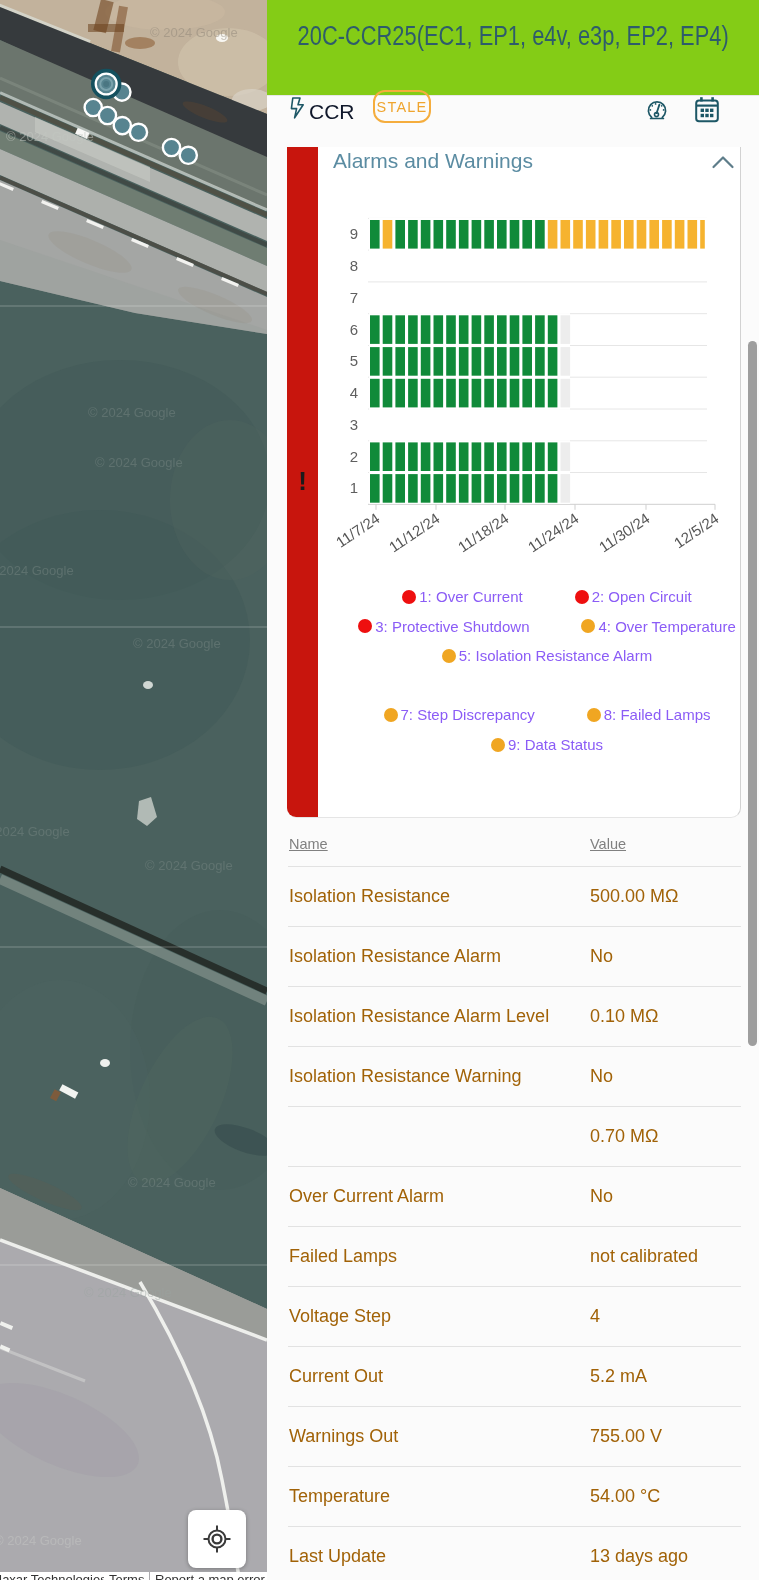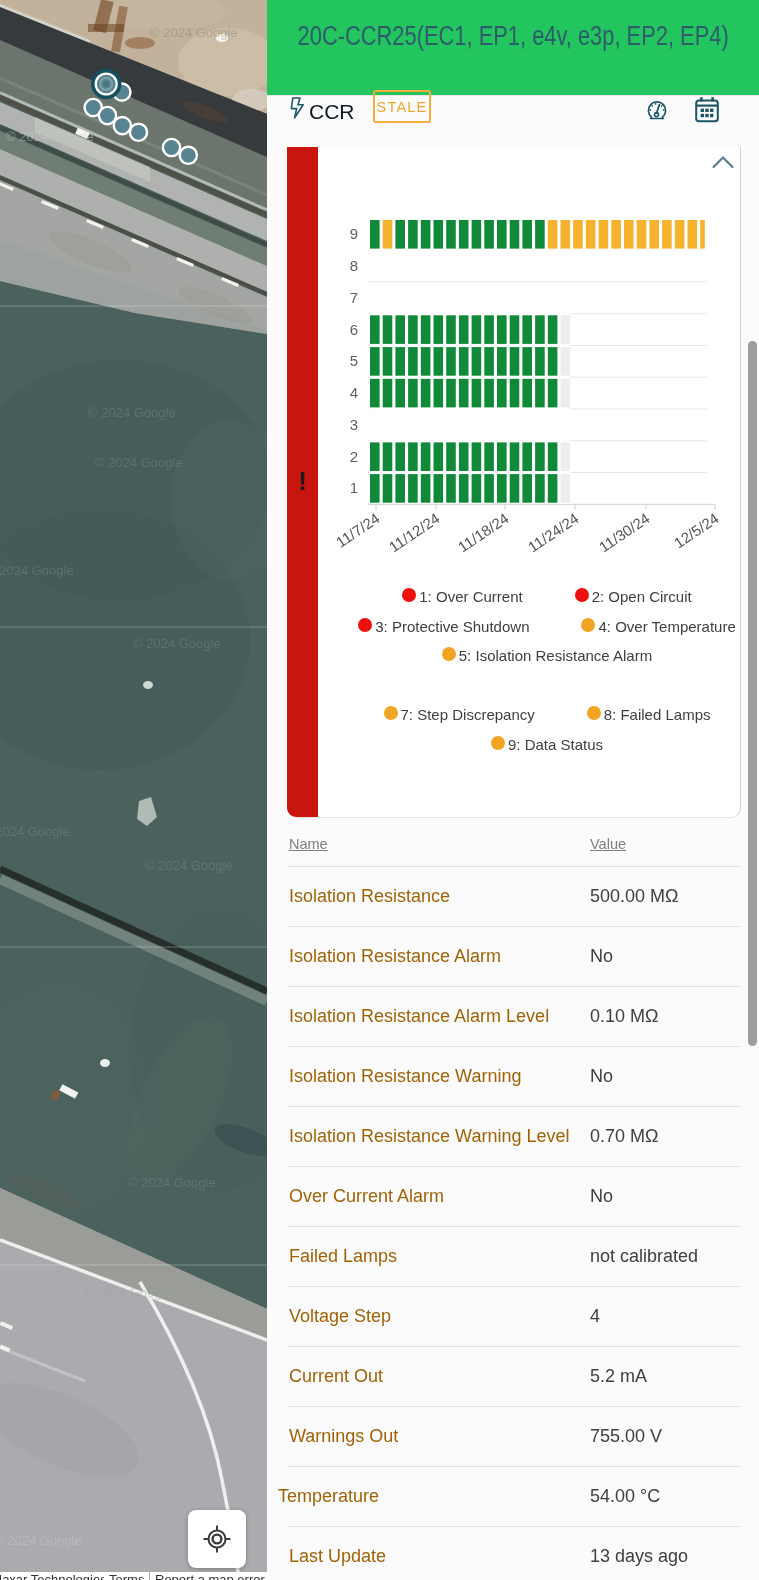--- a/index.html
+++ b/index.html
@@ -3,37 +3,37 @@
 <style>
 * { margin:0; padding:0; box-sizing:border-box; }
 html,body { width:759px; height:1580px; overflow:hidden; font-family:"Liberation Sans",sans-serif; }
 #page { position:relative; width:759px; height:1580px; background:#fbfbfb; overflow:hidden; }
 #map { position:absolute; left:0; top:0; width:267px; height:1580px; overflow:hidden; }
 #locbtn { position:absolute; left:188px; top:1510px; width:58px; height:58px; background:#fff; border-radius:8px;
   box-shadow:0 1px 4px rgba(0,0,0,0.3); display:flex; align-items:center; justify-content:center; }
 #attrib { position:absolute; left:0; top:1572px; width:267px; height:8px; overflow:hidden;
   font-size:13px; color:#333; white-space:nowrap; }
 #attrib span { position:absolute; left:-2px; top:0px; }
-#hdr { position:absolute; left:267px; top:0; width:492px; height:96px; background:#22c55e;
+#hdr { position:absolute; left:267px; top:0; width:492px; height:96px; background:#84cc16;
   border-bottom:1px solid #e7e7e7; display:flex; align-items:center; justify-content:center; padding-bottom:22px; }
 #hdr .t { font-size:27px; color:#2e5c6b; white-space:nowrap; transform:scaleX(0.81); transform-origin:center; }
 #ccr { position:absolute; left:309px; top:100px; font-size:21px; color:#0f172a; }
 #stale { position:absolute; left:373px; top:90px; width:58px; height:33px; border:2px solid #f5ad3d;
-  border-radius:3px; color:#efa52f; font-size:14.5px; letter-spacing:1.2px; display:flex; align-items:center; justify-content:center; }
+  border-radius:12px; color:#efa52f; font-size:14.5px; letter-spacing:1.2px; display:flex; align-items:center; justify-content:center; }
 #card { position:absolute; left:287px; top:147px; width:454px; height:671px; background:#fff;
   border:1px solid #e5e5e5; border-right-color:#d2d2d2; border-top:none; border-radius:0 0 10px 10px; }
 #redbar { position:absolute; left:-1px; top:0; width:31px; height:670px; background:#c8150d; border-radius:0 0 0 9px; }
 #redbar .ex { position:absolute; left:0; width:31px; top:319px; text-align:center; font-size:26px; font-weight:bold; color:#1b1b1b; }
 #ctitle { position:absolute; left:333px; top:149px; font-size:21px; color:#5b8ca2; }
 .lrow { position:absolute; left:317px; width:424px; display:flex; justify-content:center; align-items:center; height:21px; }
-.li { display:flex; align-items:flex-start; margin:0 8px; font-size:15px; color:#404040; white-space:nowrap;padding-left:36px; }
+.li { display:flex; align-items:center; margin:0 8px; font-size:15px; color:#8b5cf6; white-space:nowrap;padding-left:36px; }
 .dot { width:14px; height:14px; border-radius:50%; display:inline-block; margin-right:3px; }
 .th { position:absolute; font-size:14.5px; color:#808080;text-decoration:underline; }
 .tn { position:absolute; font-size:18px; color:#a16207; white-space:nowrap; }
-.tv { position:absolute; font-size:18px; color:#404040; white-space:nowrap; }
+.tv { position:absolute; font-size:18px; color:#a16207; white-space:nowrap; }
 .sep { position:absolute; left:288px; width:453px; height:1px; background:#e2e2e2; }
 #thumb { position:absolute; left:748px; top:341px; width:9px; height:705px; background:#9e9e9e; border-radius:5px; }
 </style></head>
 <body>
 <div id="page">
   <div id="map"><svg width="267" height="1580" viewBox="0 0 267 1580">
         <rect x="0" y="0" width="267" height="1580" fill="#4a615e"></rect>
         <polygon points="0,0 267,0 267,114 0,7" fill="#c2b29c"></polygon>
         <ellipse cx="228" cy="62" rx="50" ry="34" fill="#d3c6ae" opacity="0.55"></ellipse>
         <ellipse cx="165" cy="12" rx="60" ry="18" fill="#cbbaa2" opacity="0.5"></ellipse>
@@ -306,20 +306,21 @@
         <text transform="translate(153,372) rotate(-34)" text-anchor="end" font-size="15" fill="#555555" font-family="Liberation Sans, sans-serif">11/12/24</text>
         <text transform="translate(222,372) rotate(-34)" text-anchor="end" font-size="15" fill="#555555" font-family="Liberation Sans, sans-serif">11/18/24</text>
         <text transform="translate(292,372) rotate(-34)" text-anchor="end" font-size="15" fill="#555555" font-family="Liberation Sans, sans-serif">11/24/24</text>
         <text transform="translate(363,372) rotate(-34)" text-anchor="end" font-size="15" fill="#555555" font-family="Liberation Sans, sans-serif">11/30/24</text>
         <text transform="translate(432,372) rotate(-34)" text-anchor="end" font-size="15" fill="#555555" font-family="Liberation Sans, sans-serif">12/5/24</text>
       </svg>
     <div id="redbar">
         <div class="ex">!</div>
       </div>
   </div>
+  <div id="ctitle">Alarms and Warnings</div>
   <svg width="24" height="16" viewBox="0 0 24 16" style="position:absolute;left:711px;top:154px">
       <polyline points="2.5,13 12,3.5 21.5,13" fill="none" stroke="#5e7d8a" stroke-width="2.2" stroke-linecap="round" stroke-linejoin="round"></polyline>
     </svg>
   <div class="lrow" style="top:586px">
       <span class="li"><span class="dot" style="background:#ee0f0f"></span>1: Over Current</span>
       <span class="li"><span class="dot" style="background:#ee0f0f"></span>2: Open Circuit</span>
     </div>
     <div class="lrow" style="top:615.5px">
       <span class="li"><span class="dot" style="background:#ee0f0f"></span>3: Protective Shutdown</span>
       <span class="li"><span class="dot" style="background:#f0a622"></span>4: Over Temperature</span>
@@ -342,36 +343,35 @@
     <div class="sep" style="top:926px"></div>
     <div class="tn" style="left:289px;top:946px">Isolation Resistance Alarm</div>
     <div class="tv" style="left:590px;top:946px">No</div>
     <div class="sep" style="top:986px"></div>
     <div class="tn" style="left:289px;top:1006px">Isolation Resistance Alarm Level</div>
     <div class="tv" style="left:590px;top:1006px">0.10 MΩ</div>
     <div class="sep" style="top:1046px"></div>
     <div class="tn" style="left:289px;top:1066px">Isolation Resistance Warning</div>
     <div class="tv" style="left:590px;top:1066px">No</div>
     <div class="sep" style="top:1106px"></div>
-    <div class="tn" style="left:289px;top:1126px">Isolation Resistance Warning Level</div>
     <div class="tv" style="left:590px;top:1126px">0.70 MΩ</div>
     <div class="sep" style="top:1166px"></div>
     <div class="tn" style="left:289px;top:1186px">Over Current Alarm</div>
     <div class="tv" style="left:590px;top:1186px">No</div>
     <div class="sep" style="top:1226px"></div>
     <div class="tn" style="left:289px;top:1246px">Failed Lamps</div>
     <div class="tv" style="left:590px;top:1246px">not calibrated</div>
     <div class="sep" style="top:1286px"></div>
     <div class="tn" style="left:289px;top:1306px">Voltage Step</div>
     <div class="tv" style="left:590px;top:1306px">4</div>
     <div class="sep" style="top:1346px"></div>
     <div class="tn" style="left:289px;top:1366px">Current Out</div>
     <div class="tv" style="left:590px;top:1366px">5.2 mA</div>
     <div class="sep" style="top:1406px"></div>
     <div class="tn" style="left:289px;top:1426px">Warnings Out</div>
     <div class="tv" style="left:590px;top:1426px">755.00 V</div>
     <div class="sep" style="top:1466px"></div>
-    <div class="tn" style="left:278px;top:1486px">Temperature</div>
+    <div class="tn" style="left:289px;top:1486px">Temperature</div>
     <div class="tv" style="left:590px;top:1486px">54.00 °C</div>
     <div class="sep" style="top:1526px"></div>
     <div class="tn" style="left:289px;top:1546px">Last Update</div>
     <div class="tv" style="left:590px;top:1546px">13 days ago</div>
   <div id="thumb"></div>
 </div>
 </body></html>

